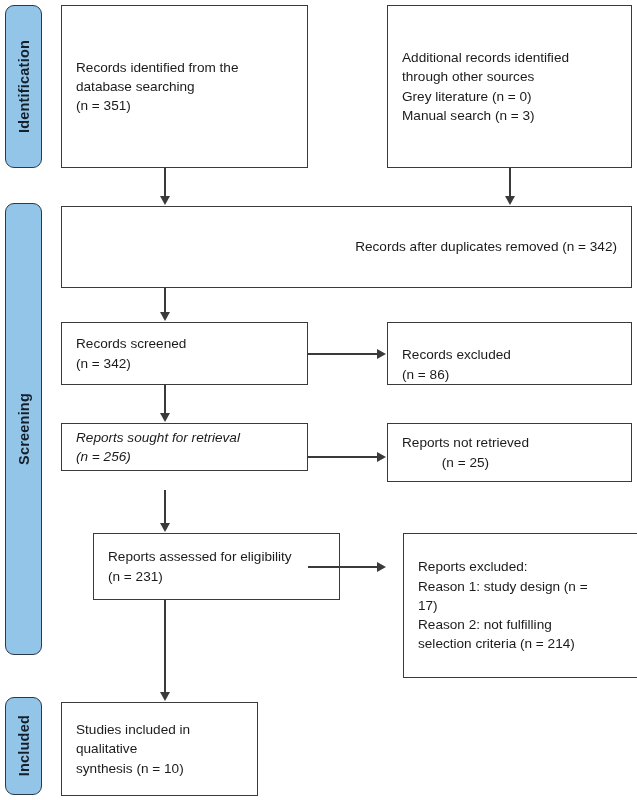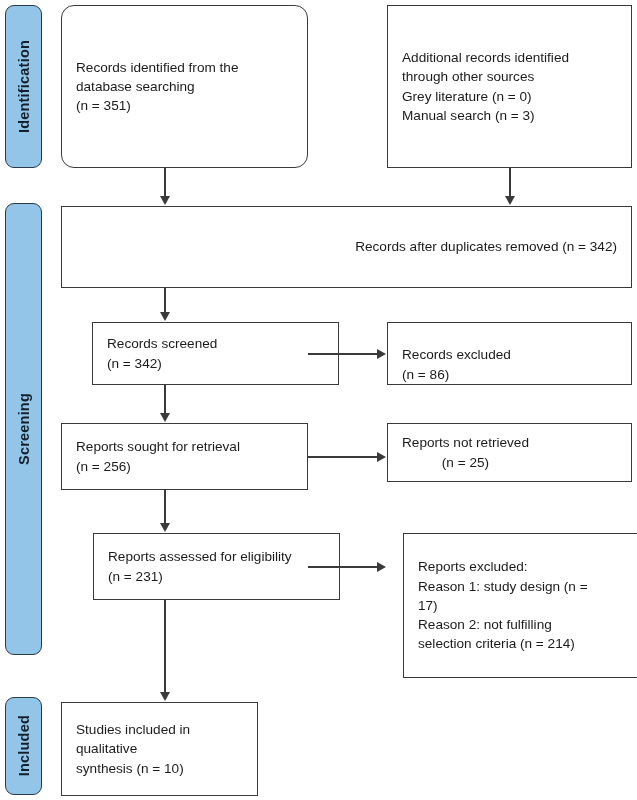--- a/index.html
+++ b/index.html
@@ -93,21 +93,21 @@
   </div>
 
   <div class="stage-bar" style="left:5px; top:203px; width:37px; height:452px;">
     <span class="stage-label">Screening</span>
   </div>
 
   <div class="stage-bar" style="left:5px; top:697px; width:37px; height:98px;">
     <span class="stage-label">Included</span>
   </div>
 
-  <div class="flow-box" style="left:61px; top:5px; width:247px; height:163px;border-radius:13px;">
+  <div class="flow-box" style="left:61px; top:5px; width:247px; height:163px;">
     <span class="box-text">Records identified from the
 database searching
 (n = 351)</span>
   </div>
 
   <div class="flow-box" style="left:387px; top:5px; width:245px; height:163px;">
     <span class="box-text">Additional records identified
 through other sources
 Grey literature (n = 0)
 Manual search (n = 3)</span>
@@ -119,37 +119,37 @@
   <div class="conn conn-v" style="left:509px; top:168px; height:29px;"></div>
   <div class="arrow-down" style="left:504.5px; top:196px;"></div>
 
   <div class="flow-box centered" style="left:61px; top:206px; width:571px; height:82px;">
     <span class="box-text">Records after duplicates removed (n = 342)</span>
   </div>
 
   <div class="conn conn-v" style="left:164px; top:288px; height:25px;"></div>
   <div class="arrow-down" style="left:159.5px; top:312px;"></div>
 
-  <div class="flow-box" style="left:61px; top:322px; width:247px; height:63px;margin-left:31px;">
+  <div class="flow-box" style="left:61px; top:322px; width:247px; height:63px;">
     <span class="box-text">Records screened
 (n = 342)</span>
   </div>
 
   <div class="conn conn-h" style="left:308px; top:353px; width:70px;"></div>
   <div class="arrow-right" style="left:377px; top:348.5px;"></div>
 
   <div class="flow-box" style="left:387px; top:322px; width:245px; height:63px;align-items:flex-end;">
     <span class="box-text">Records excluded
 (n = 86)</span>
   </div>
 
   <div class="conn conn-v" style="left:164px; top:385px; height:29px;"></div>
   <div class="arrow-down" style="left:159.5px; top:413px;"></div>
 
-  <div class="flow-box" style="left:61px; top:423px; width:247px; height:67px;">
+  <div class="flow-box" style="left:61px; top:423px; width:247px; height:48px;font-style:italic;">
     <span class="box-text">Reports sought for retrieval
 (n = 256)</span>
   </div>
 
   <div class="conn conn-h" style="left:308px; top:456px; width:70px;"></div>
   <div class="arrow-right" style="left:377px; top:451.5px;"></div>
 
   <div class="flow-box" style="left:387px; top:423px; width:245px; height:59px;text-align:center;">
     <span class="box-text">Reports not retrieved
 (n = 25)</span>

